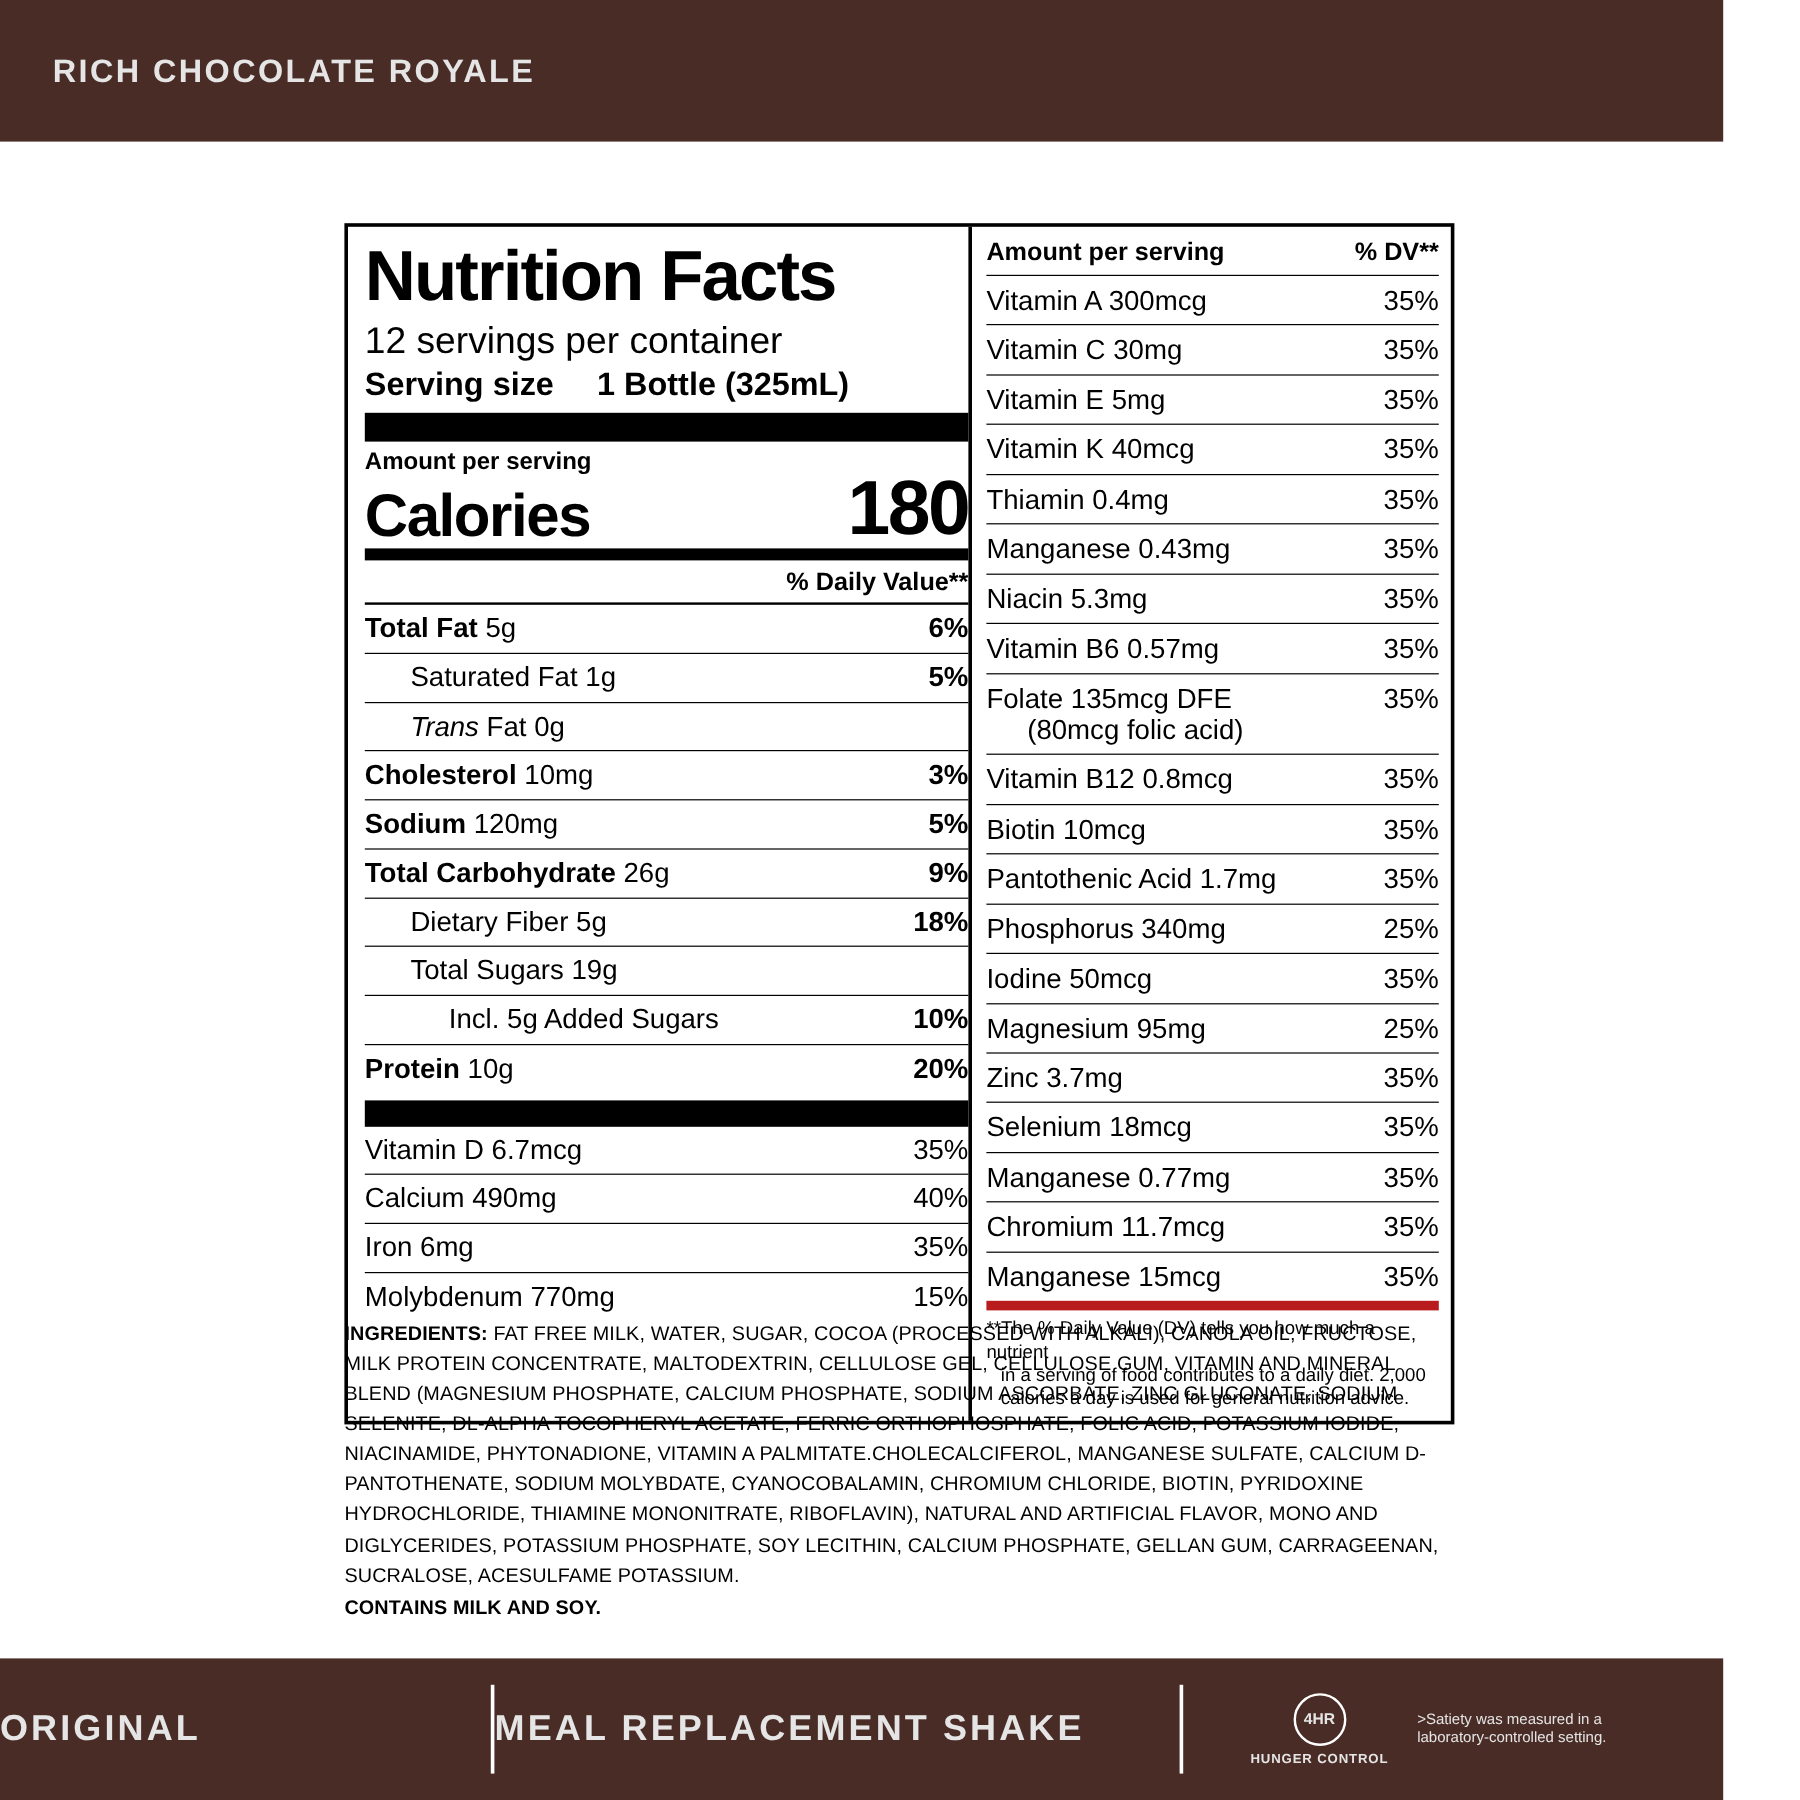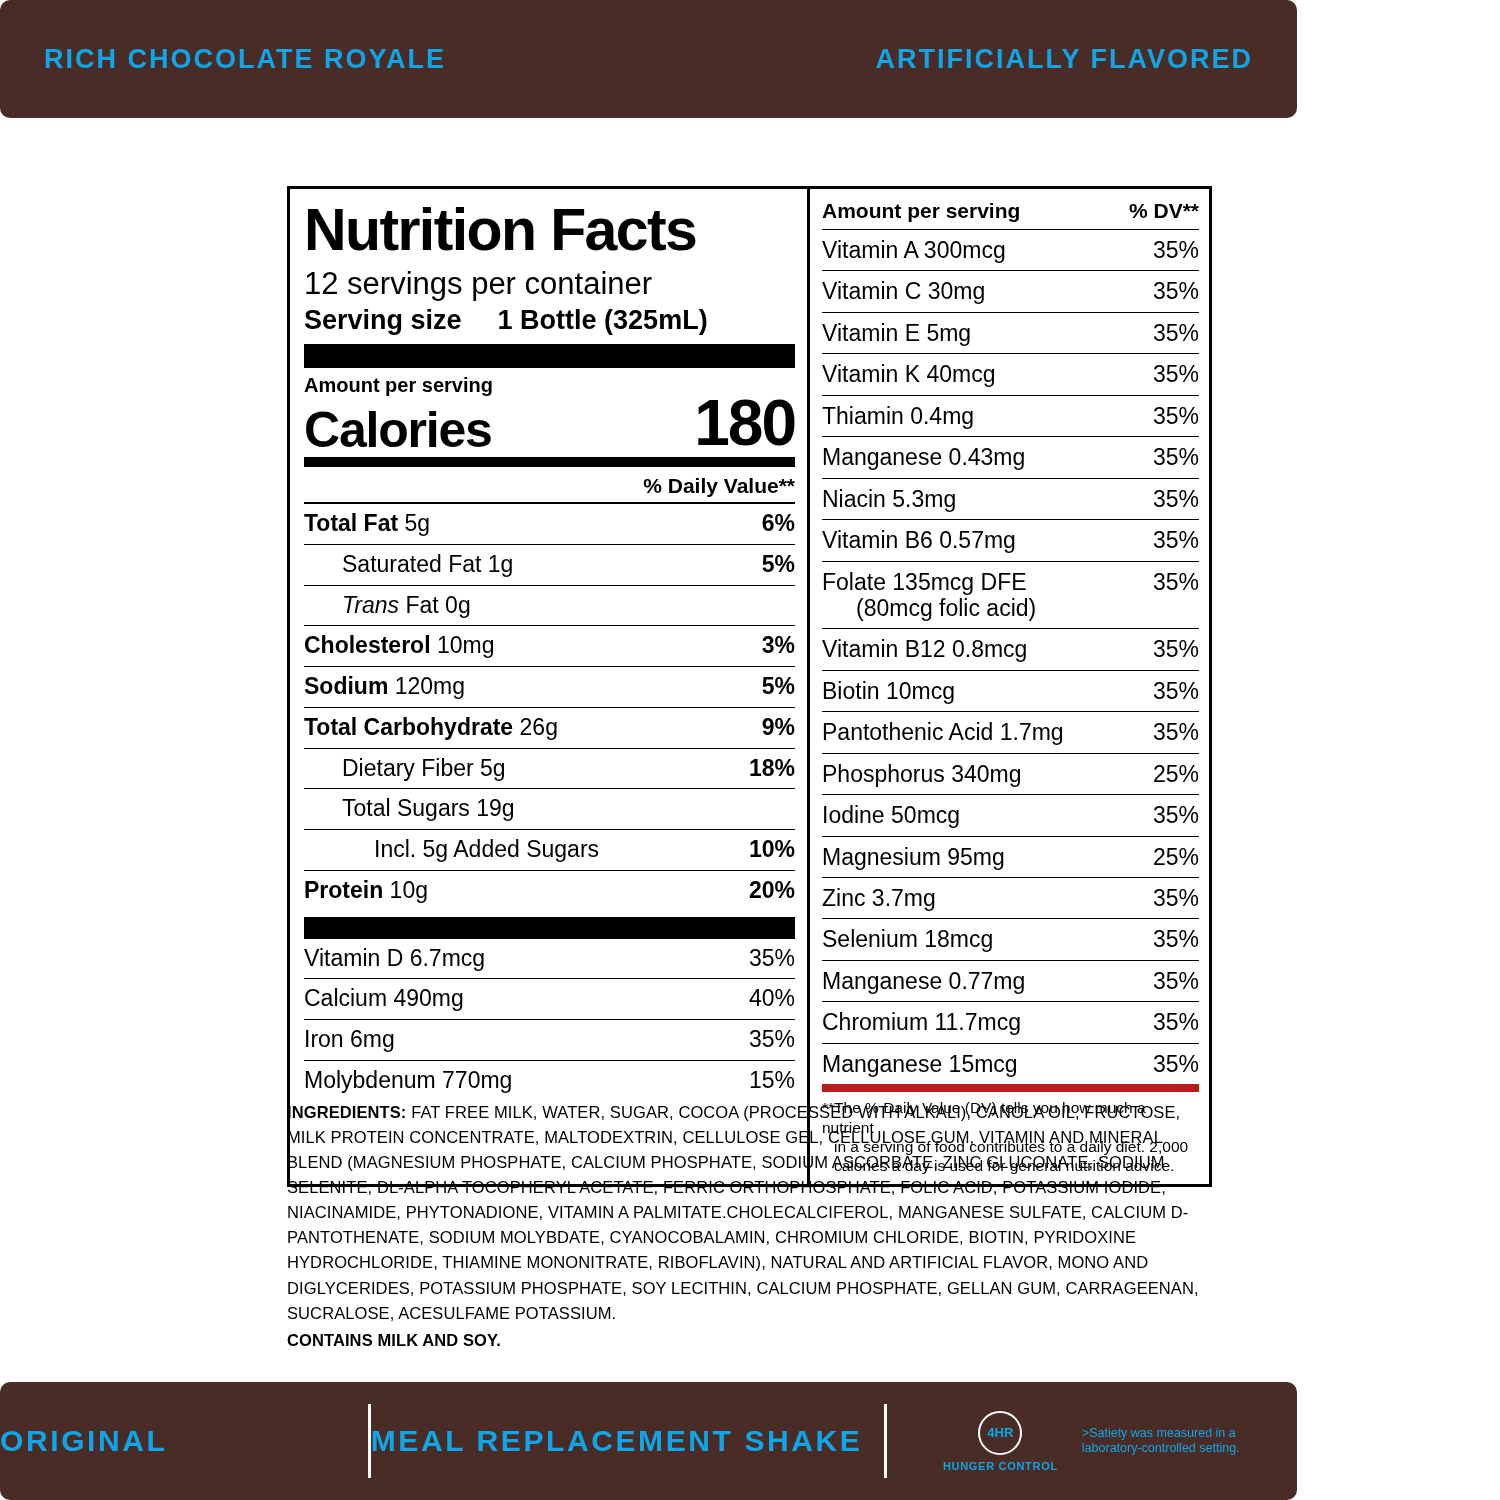--- a/index.html
+++ b/index.html
@@ -13,27 +13,26 @@
     font-family: "Liberation Sans", sans-serif;
     color: #000;
     position: relative;
     overflow: hidden;
   }
 
   
   .brandbar {
     position: absolute;
     left: 0;
-    width: 1297px;
+    width: 1436px;
     background: #4a2c26;
-    color: #0ea5e9;
+    color: #e5e5e5;
     display: flex;
     align-items: center;
     box-sizing: border-box;
-    border-radius: 10px;
   }
   .brandbar.top {
     top: 0;
     height: 118px;
     padding: 0 44px;
     justify-content: space-between;
   }
   .brandbar.bottom {
     bottom: 0;
     height: 118px;
@@ -114,21 +113,21 @@
     width: 925px;
     border: 3px solid #000;
     box-sizing: border-box;
     display: flex;
     background: #fff;
   }
   .col-left {
     width: 520px;
     box-sizing: border-box;
     border-right: 3px solid #000;
-    padding: 0 12px 0 14px;
+    padding: 0 0 0 14px;
   }
   .col-right {
     width: 399px;
     box-sizing: border-box;
     padding: 0 10px 0 12px;
   }
 
   .nf-title {
     font-size: 59px;
     font-weight: bold;
@@ -260,21 +259,20 @@
     font-weight: bold;
     display: block;
     margin-top: 2px;
   }
 </style>
 </head>
 <body>
 
 <div class="brandbar top">
   <div class="brand-left">RICH CHOCOLATE ROYALE</div>
-  <div class="brand-right">ARTIFICIALLY FLAVORED</div>
 </div>
 
 <div id="nutrition-panel">
 
   <div class="col-left">
     <div class="nf-title">Nutrition Facts</div>
     <div class="nf-servings">12 servings per container</div>
     <div class="nf-serving-size">
       <span>Serving size</span>
       <span class="ss-val">1 Bottle (325mL)</span>

